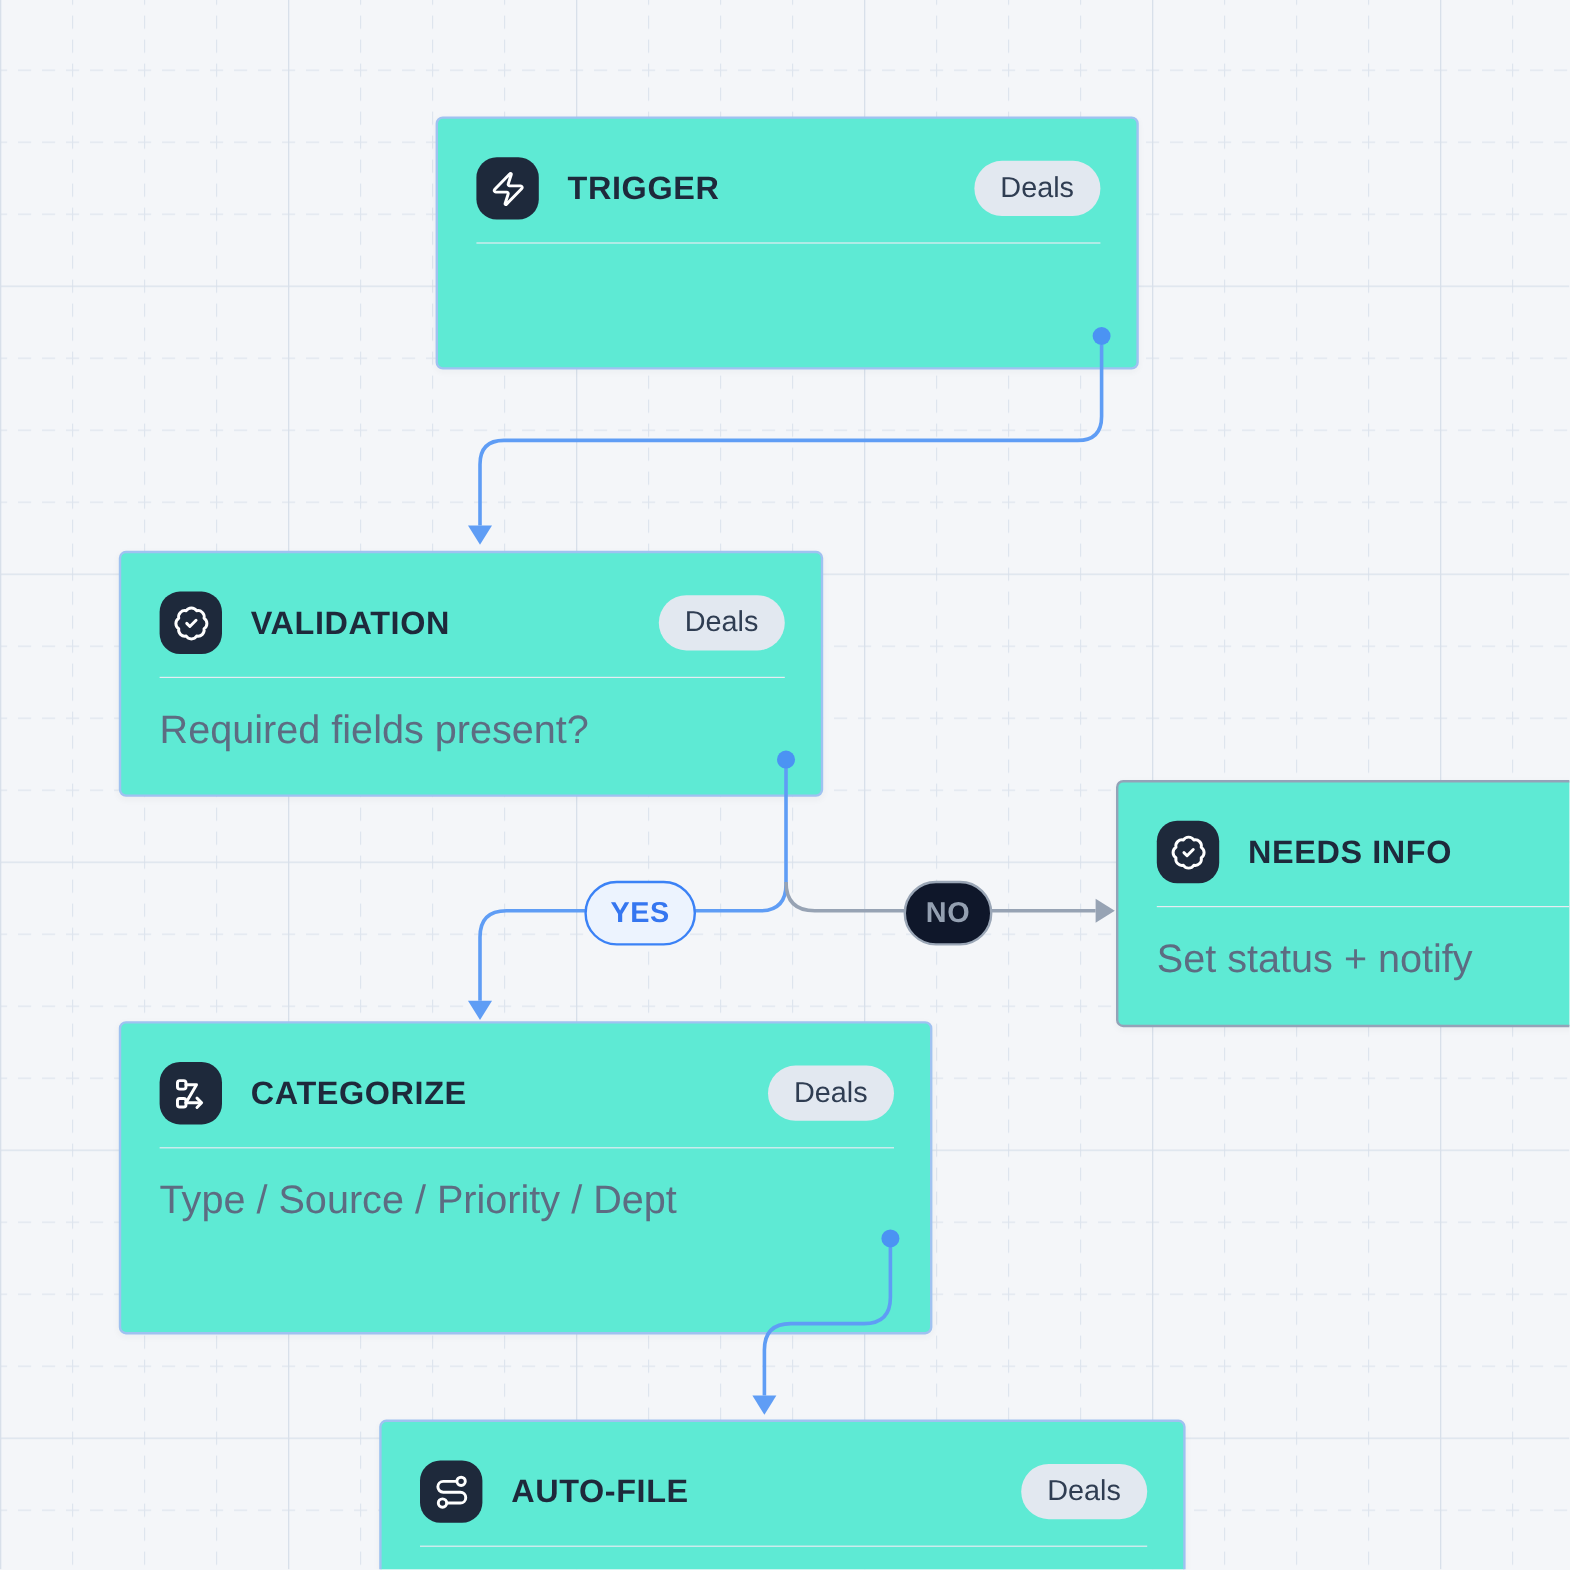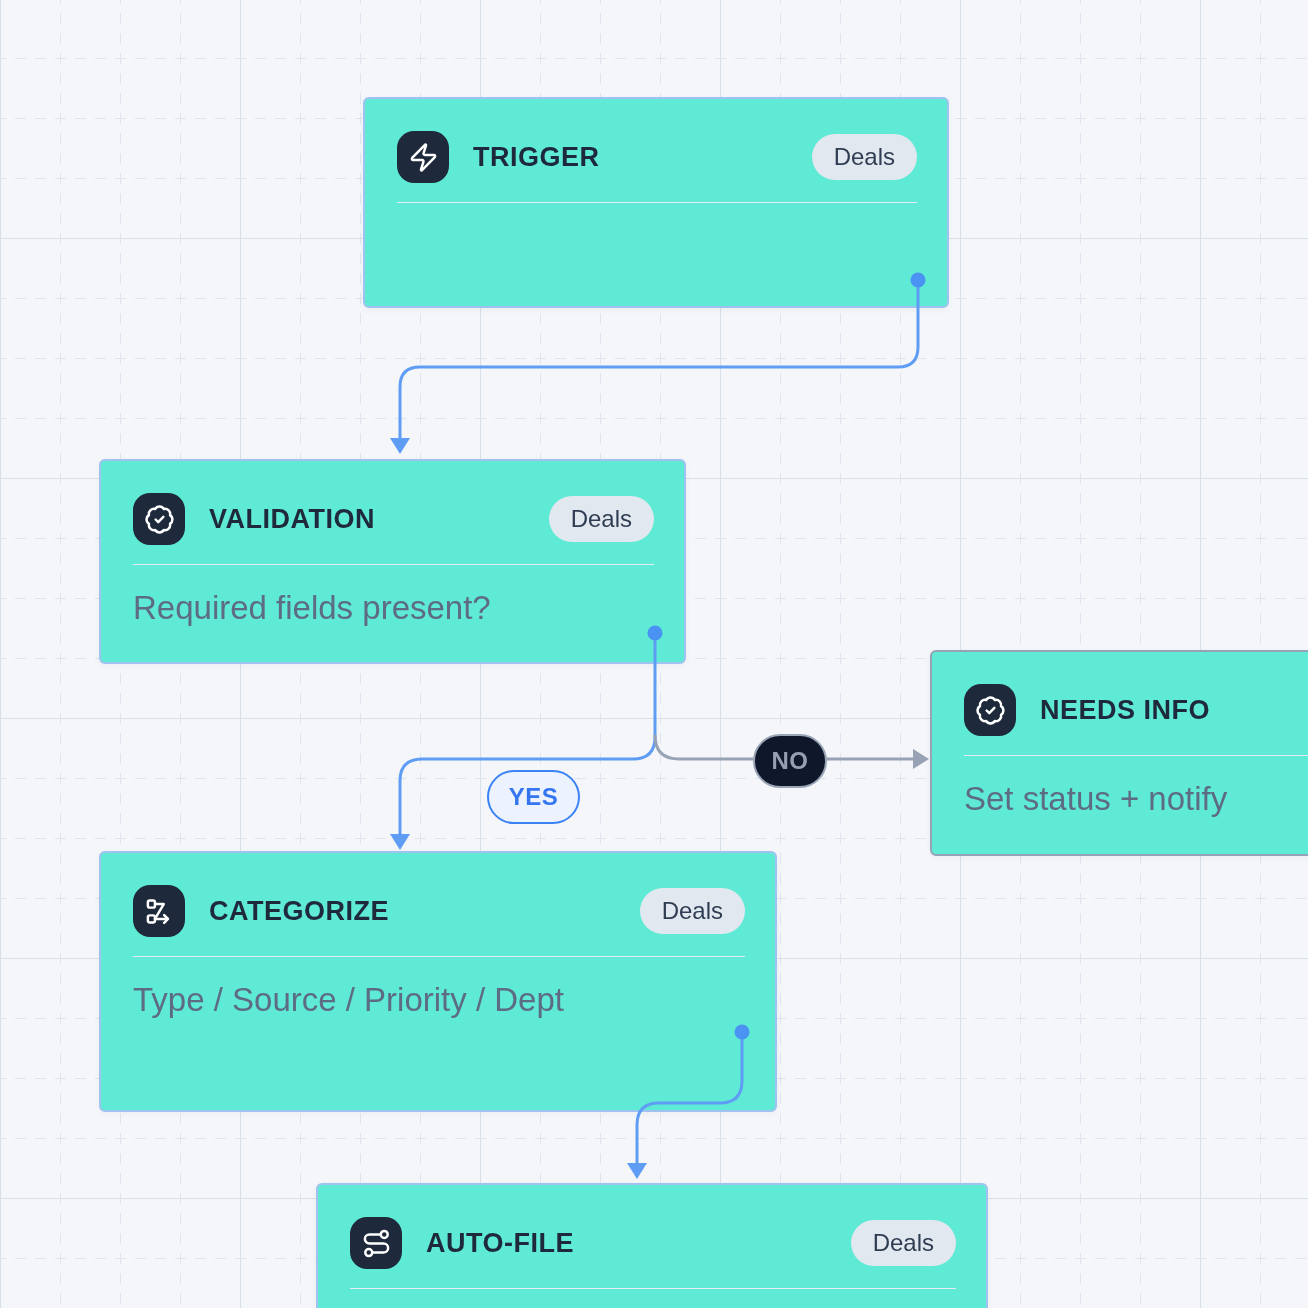--- a/index.html
+++ b/index.html
@@ -41,21 +41,21 @@
     color:#5d6c82; white-space:nowrap;
   }
 
   .pill {
     position:absolute; z-index:6; display:flex; align-items:center;
     justify-content:center; border-radius:27px; font-weight:700;
     font-size:24px; letter-spacing:0.5px;
   }
   .pill.yes {
     left:487px; top:734px; width:93px; height:54px;
-    background:#ecf3fe; border:2.5px solid #3b82f6; color:#3576f0;margin-top:36px;
+    background:#ecf3fe; border:2.5px solid #3b82f6; color:#3576f0;
   }
   .pill.no {
     left:753px; top:734px; width:74px; height:54px;
     background:#0f172a; border:2px solid #9aa6b6; color:#94a0b1;
   }
 
   #node-trigger    { left:363px; top:97px;  width:586px; height:211px; }
   #node-validation { left:99px;  top:459px; width:587px; height:205px; }
   #node-needs-info { left:930px; top:650px; width:478px; height:206px; }
   #node-categorize { left:99px;  top:851px; width:678px; height:261px; }

